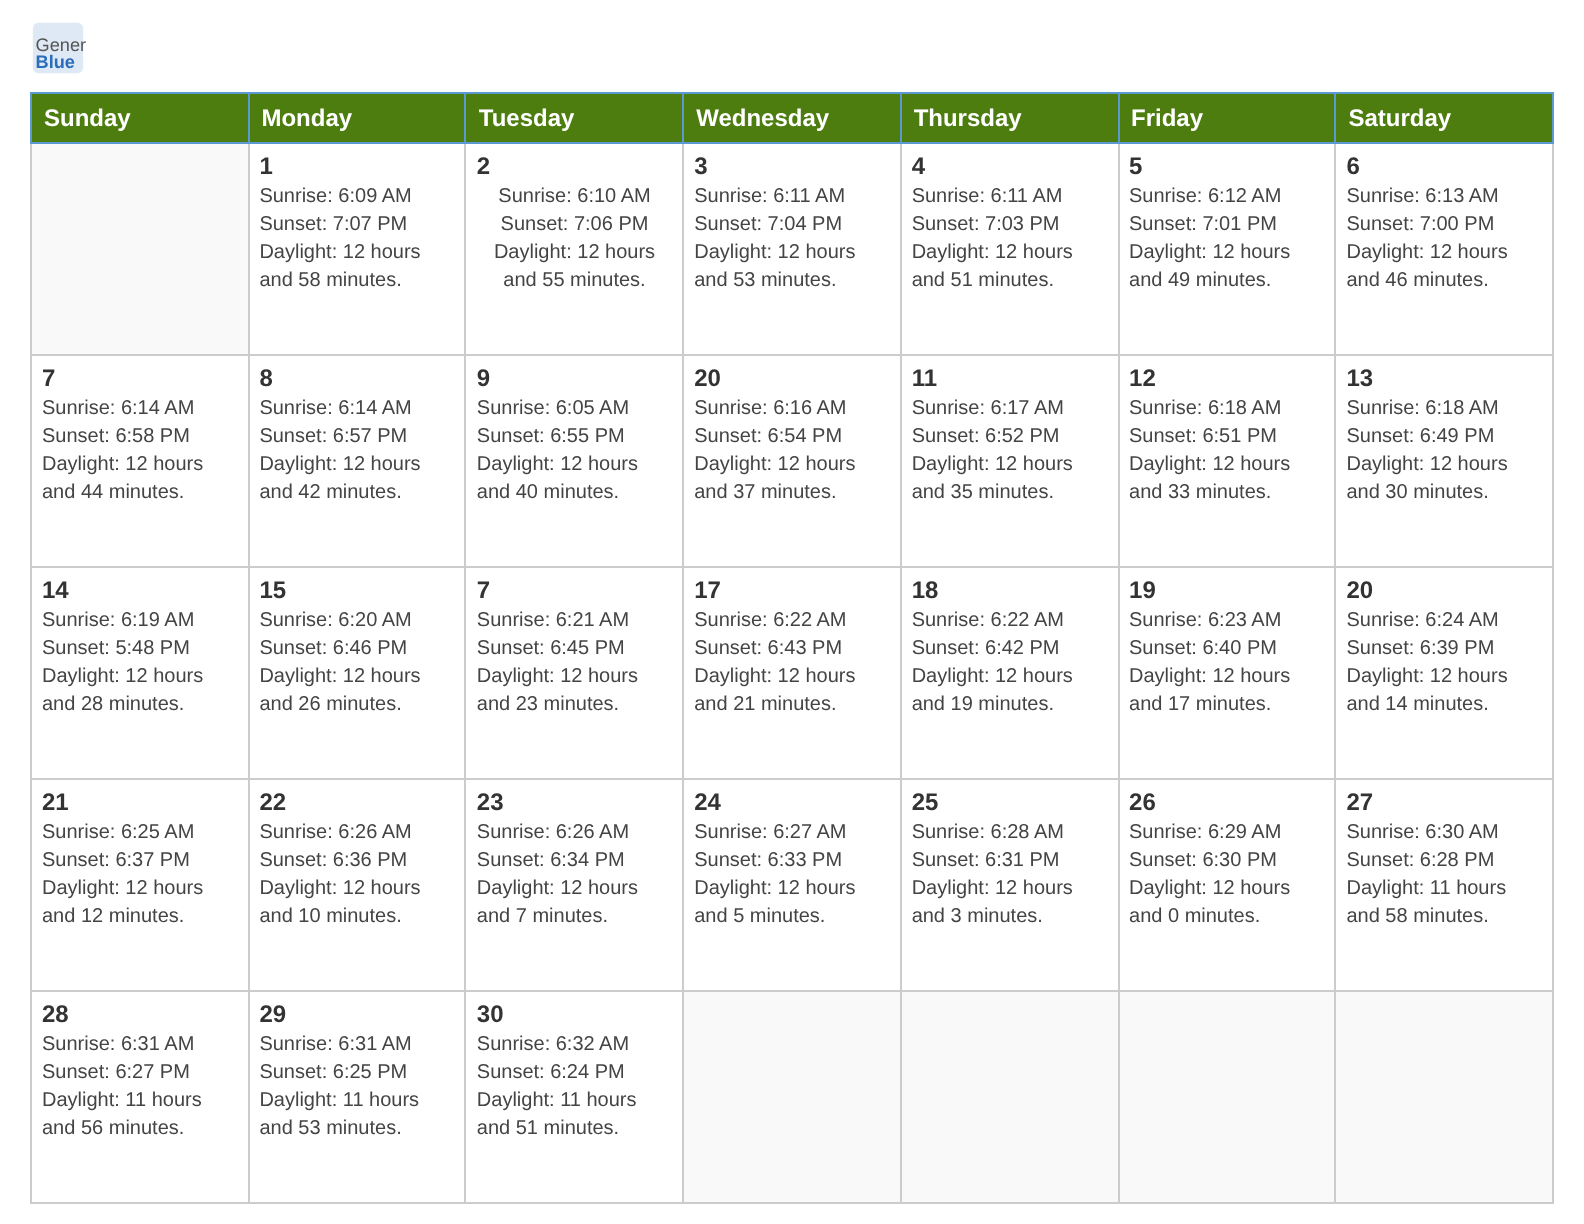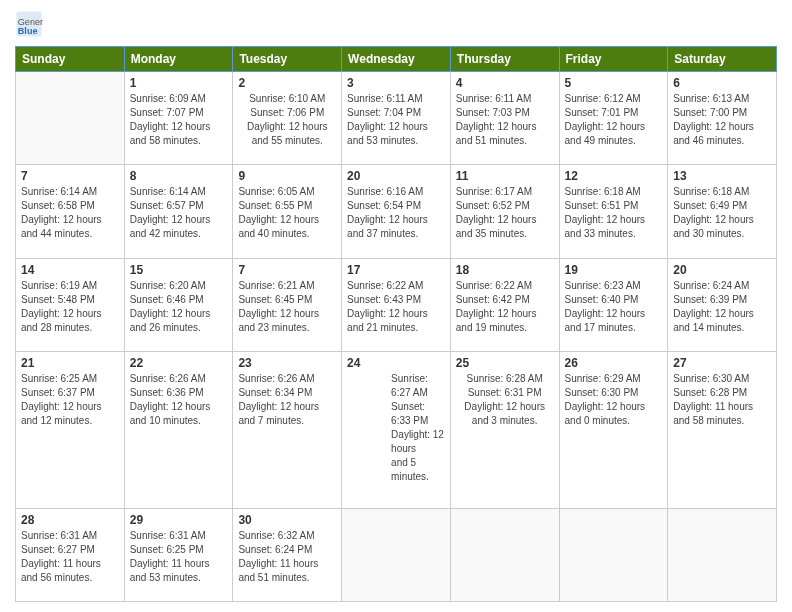--- a/index.html
+++ b/index.html
@@ -288,28 +288,28 @@
           </td>
           <td>
             <span class="day-number">23</span>
             <div class="day-info" style="white-space: pre-line;">Sunrise: 6:26 AM
 Sunset: 6:34 PM
 Daylight: 12 hours
 and 7 minutes.</div>
           </td>
           <td>
             <span class="day-number">24</span>
-            <div class="day-info" style="white-space: pre-line; margin-left: 44px;">Sunrise: 6:27 AM
+            <div class="day-info" style="white-space: pre-line;">Sunrise: 6:27 AM
 Sunset: 6:33 PM
 Daylight: 12 hours
 and 5 minutes.</div>
           </td>
           <td>
             <span class="day-number">25</span>
-            <div class="day-info" style="white-space: pre-line; text-align: center;">Sunrise: 6:28 AM
+            <div class="day-info" style="white-space: pre-line;">Sunrise: 6:28 AM
 Sunset: 6:31 PM
 Daylight: 12 hours
 and 3 minutes.</div>
           </td>
           <td>
             <span class="day-number">26</span>
             <div class="day-info" style="white-space: pre-line;">Sunrise: 6:29 AM
 Sunset: 6:30 PM
 Daylight: 12 hours
 and 0 minutes.</div>

